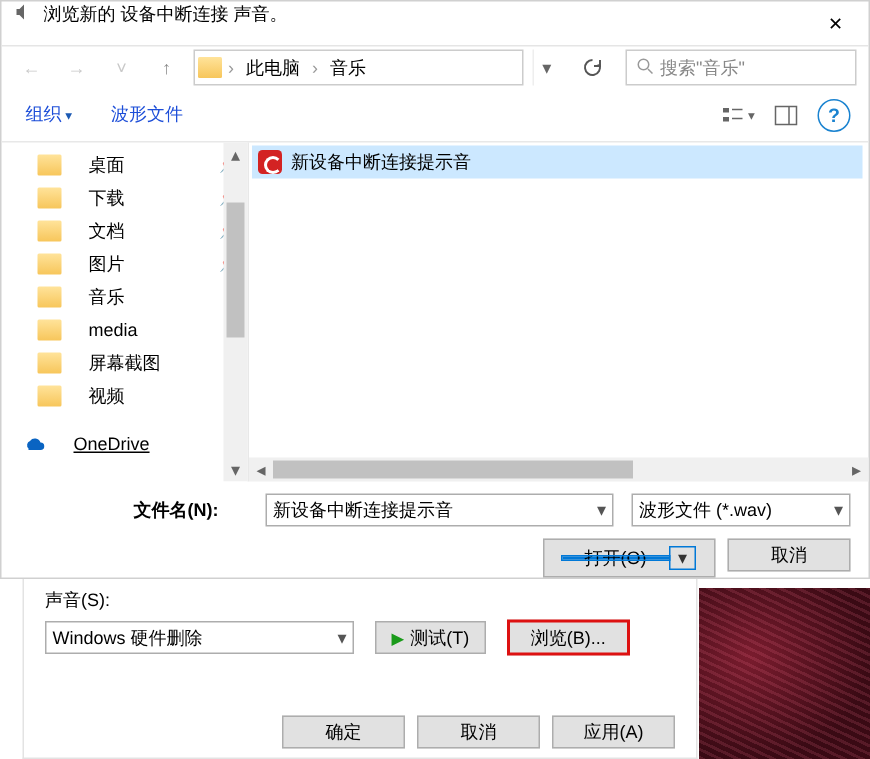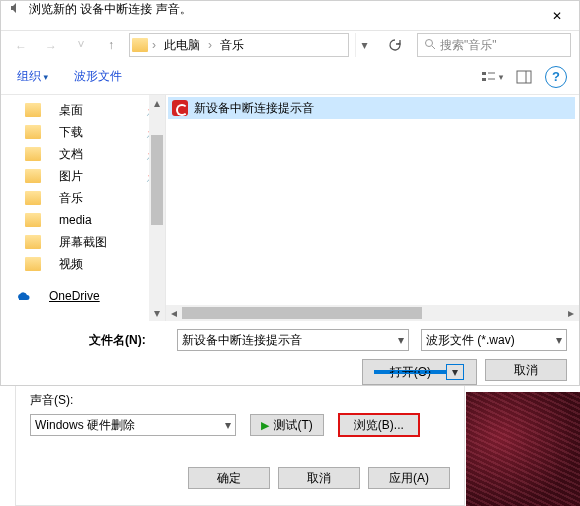--- a/index.html
+++ b/index.html
@@ -73,21 +73,21 @@
   .btn.split .drop{ width:18px; display:flex; align-items:center; justify-content:center; color:#333; border:1px solid #0078d7;}
 
   
   .sound-dlg { position:absolute; left:15px; top:386px; width:450px; height:120px; border:1px solid #e3e3e3; border-top:none; background:#fff; padding:6px 14px 0 14px;}
   .sound-dlg .lbl2 { color:#000; margin-bottom:4px; display:block;}
   .sound-row { display:flex; align-items:center; gap:14px; }
   .sound-row .combo{ width:206px;}
   .sound-row .test-btn{ height:22px; border:1px solid #adadad; background:#e1e1e1; padding:0 10px; display:flex; align-items:center; gap:4px;}
   .sound-row .test-btn .play{ color:#1a9a1a; font-size:11px;}
   .sound-row .browse-btn{ height:24px; border:2px solid #d11; background:#e1e1e1; padding:0 14px; display:flex; align-items:center;}
-  .dlg-btns { position:absolute; bottom:16px; right:14px; display:flex; gap:8px;margin-top:15px;}
+  .dlg-btns { position:absolute; bottom:6px; right:14px; display:flex; gap:8px;margin-top:15px;}
   .dlg-btns .btn{ width:82px; justify-content:center;}
 
   
   .wall { position:absolute; left:466px; top:392px; right:0; bottom:0; background: radial-gradient(ellipse at 30% 40%, #7a1c2e, #3a0a14 70%); }
   .wall::before{content:""; position:absolute; inset:0; background:repeating-linear-gradient(25deg, rgba(255,120,150,0.15) 0 2px, transparent 2px 5px);}
 </style>
 </head>
 <body>
 
 <div class="wall"></div>

